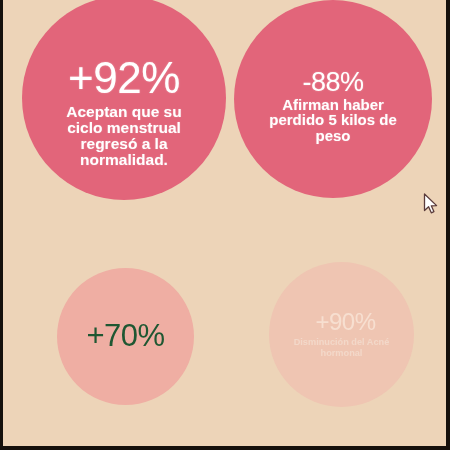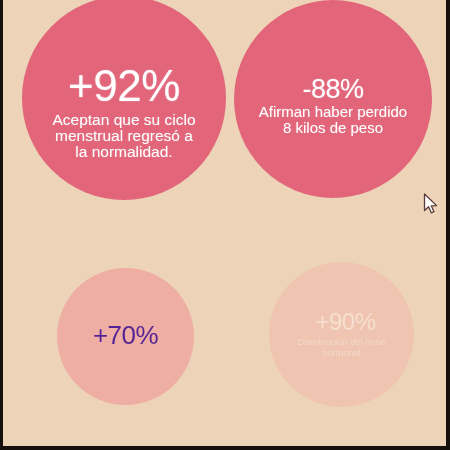--- a/index.html
+++ b/index.html
@@ -50,21 +50,21 @@
     font-weight: 400;
     letter-spacing: -0.5px;
     line-height: 1;
     white-space: nowrap;
     text-shadow: 0 0 2px rgba(255,255,255,0.35);
   }
 
   .bubble .desc {
     color: #ffffff;
     line-height: 1.04;
-    font-weight: 400;
+    font-weight: 700;
     text-shadow: 0 0 1.5px rgba(255,255,255,0.3);
   }
 
   
   #bubble-92 {
     left: 19px;
     top: -4px;
     width: 204px;
     height: 204px;
     background: #e2657a;
@@ -87,22 +87,22 @@
 
   
   #bubble-70 {
     left: 54px;
     top: 268px;
     width: 137px;
     height: 137px;
     background: #efaea3;
   }
   #bubble-70 .pct {
-    font-size: 26px;
-    color: #4c1d95;
+    font-size: 31px;
+    color: #14532d;
     margin-bottom: 3px;
     text-shadow: none;
     opacity: 0.95;
   }
   #bubble-70 .desc {
     font-size: 9.4px;
     width: 118px;
     color: #f7ded4;
     text-shadow: none;
     opacity: 0.92;
@@ -150,21 +150,21 @@
 <div id="slide">
   <div class="canvas">
 
     <div class="bubble" id="bubble-92">
       <div class="pct">+92%</div>
       <div class="desc">Aceptan que su ciclo menstrual regresó a la normalidad.</div>
     </div>
 
     <div class="bubble" id="bubble-88">
       <div class="pct">-88%</div>
-      <div class="desc">Afirman haber perdido 8 kilos de peso</div>
+      <div class="desc">Afirman haber perdido 5 kilos de peso</div>
     </div>
 
     <div class="bubble" id="bubble-70">
       <div class="pct">+70%</div>
     </div>
 
     <div class="bubble" id="bubble-90">
       <div class="pct">+90%</div>
       <div class="desc">Disminución del Acné hormonal</div>
     </div>

